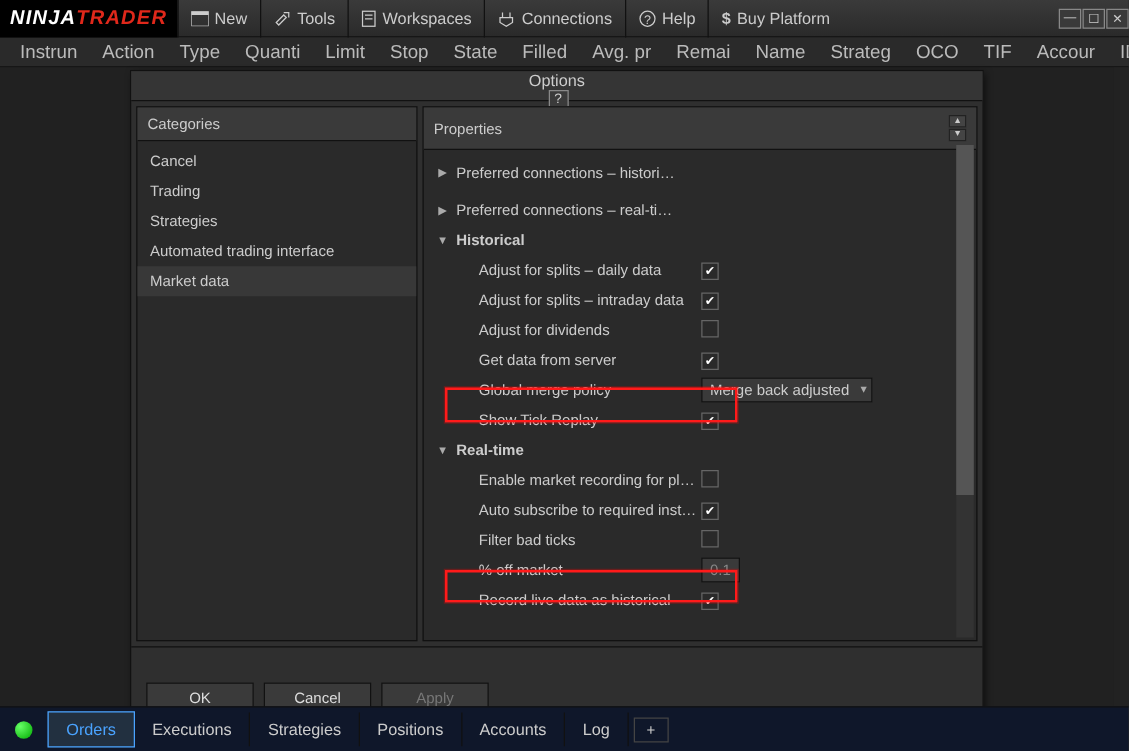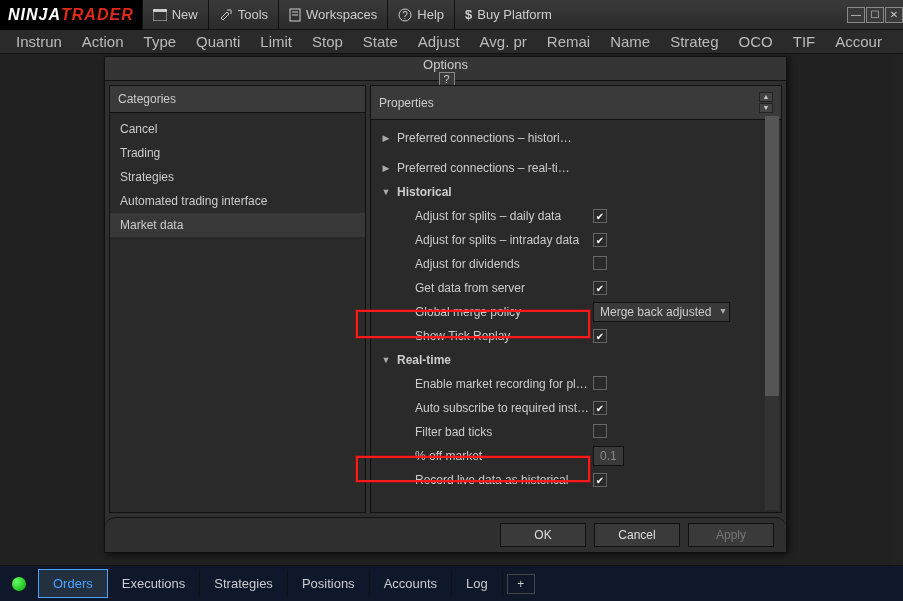--- a/index.html
+++ b/index.html
@@ -32,21 +32,21 @@
   .help-btn { border:1px solid #888; background:#3a3a3a; }
   .close-btn { background:#e0281b; color:#fff; font-weight:bold; }
 
   .dlg-body { display:flex; padding: 4px; gap: 4px; }
   .panel { border:1px solid #111; background:#2a2a2a; }
   .panel-head { background:#3a3a3a; padding:6px 8px; font-size:12px; border-bottom:1px solid #111; display:flex; align-items:center; }
   .panel-head .spacer { flex:1; }
   .up-down { display:flex; flex-direction:column; gap:1px; }
   .up-down div { width:14px; height:10px; background:#444; border:1px solid #222; font-size:7px; text-align:center; line-height:8px; }
 
-  .categories { width: 257px; height: 428px; }
+  .categories { width: 225px; height: 428px; }
   .cat-list { padding: 4px 0; }
   .cat-item { padding: 5px 10px; cursor:pointer; font-size:12px; }
   .cat-item.selected { background:#383838; }
 
   .properties { flex:1; height: 428px; position:relative; }
   .prop-body { padding: 6px 0 6px 6px; position:relative; height: calc(100% - 30px); }
   .scrollbar-v { position:absolute; right:2px; top:30px; bottom:2px; width:14px; background:#333; }
   .scrollbar-v .thumb { width:100%; height:280px; background:#555; }
 
   .prop-row { display:flex; align-items:center; height:24px; padding-right: 18px; }
@@ -59,21 +59,21 @@
   .select::after { content:"▾"; position:absolute; right:4px; top:2px; font-size:10px; color:#aaa; }
   .numbox { background:#3a3a3a; border:1px solid #111; padding:2px 6px; color:#888; width:195px; font-size:12px; }
 
   .section { font-weight:bold; font-size:12px; }
   .subrow .prop-label { padding-left: 20px; flex-basis: 198px; }
 
   .hl { position:absolute; border: 2px solid #ff1a1a; box-shadow: 0 0 0 1px rgba(255,0,0,.3); pointer-events:none; }
   .hl1 { top: 256px; left: 356px; width: 234px; height: 28px; }
   .hl2 { top: 402px; left: 356px; width: 234px; height: 26px; }
 
-  .dlg-buttons { display:flex; justify-content:flex-end; gap:8px; padding: 5px 12px; border-top:1px solid #111;border-radius:10px; }
+  .dlg-buttons { display:flex; gap:8px; padding: 28px 12px; border-top:1px solid #111; }
   .btn { width:86px; height:24px; background:#3a3a3a; border:1px solid #111; color:#ddd; font-size:12px; display:flex; align-items:center; justify-content:center; }
   .btn.muted { color:#777; }
 
   
   .bottom { position:absolute; bottom:0; left:0; right:0; height: 36px; background:#0f172a; display:flex; align-items:center; border-top:1px solid #111; }
   .statusdot { width:14px; height:14px; border-radius:50%; background: radial-gradient(circle at 30% 30%, #6f6, #0a0); margin: 0 12px; }
   .tab { padding: 6px 14px; font-size:13px; border-right:1px solid #111; }
   .tab.active { color:#4aa3ff; border:1px solid #4aa3ff; background:#223040; }
   .plus-tab { width:28px; text-align:center; border:1px solid #444; margin-left:4px; height:20px; line-height:18px; }
 
@@ -101,20 +101,26 @@
         </svg>
       <span>Tools</span>
     </div>
     <div class="menu-item">
       <svg width="12" height="14">
           <rect x="1" y="1" width="10" height="12" fill="none" stroke="#ccc"></rect>
           <line x1="3" y1="4" x2="9" y2="4" stroke="#ccc"></line>
           <line x1="3" y1="7" x2="9" y2="7" stroke="#ccc"></line>
         </svg>
       <span>Workspaces</span>
+    </div>
+    <div class="menu-item">
+      <svg width="14" height="14">
+          <path d="M4 2 L4 6 M10 2 L10 6 M2 6 L12 6 L12 10 L7 13 L2 10 Z" fill="none" stroke="#ccc"></path>
+        </svg>
+      <span>Connections</span>
     </div>
     <div class="menu-item">
       <svg width="14" height="14">
           <circle cx="7" cy="7" r="6" fill="none" stroke="#ccc"></circle>
           <text x="7" y="11" text-anchor="middle" fill="#ccc" font-size="10">?</text>
         </svg>
       <span>Help</span>
     </div>
     <div class="menu-item">
       <span style="font-weight:bold; margin-right:5px;">$</span>
@@ -129,21 +135,21 @@
 </div>
 
 <div class="col-headers">
   <span class="col-h">Instrun</span>
   <span class="col-h">Action</span>
   <span class="col-h">Type</span>
   <span class="col-h">Quanti</span>
   <span class="col-h">Limit</span>
   <span class="col-h">Stop</span>
   <span class="col-h">State</span>
-  <span class="col-h">Adjust</span>
+  <span class="col-h">Filled</span>
   <span class="col-h">Avg. pr</span>
   <span class="col-h">Remai</span>
   <span class="col-h">Name</span>
   <span class="col-h">Strateg</span>
   <span class="col-h">OCO</span>
   <span class="col-h">TIF</span>
   <span class="col-h">Accour</span>
   <span class="col-h">ID</span>
   <span class="col-h" style="margin-left:auto;">Time</span>
   <span class="col-h">Cance</span>

